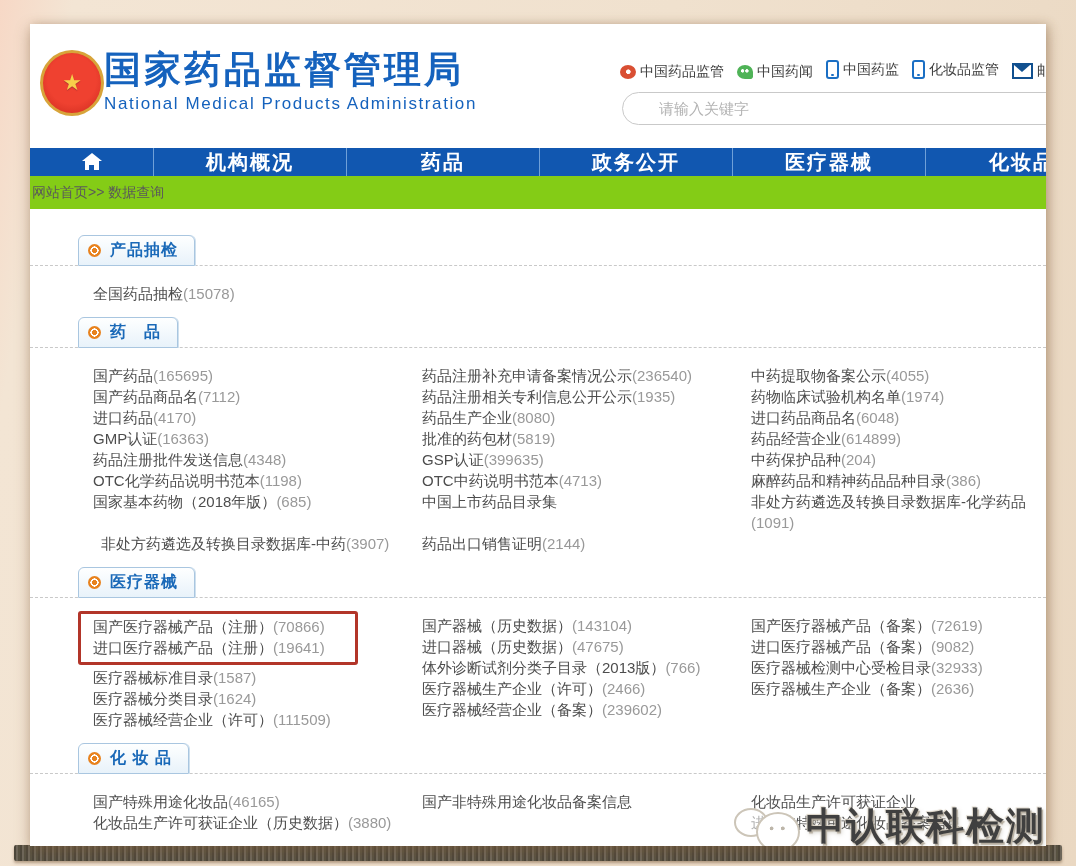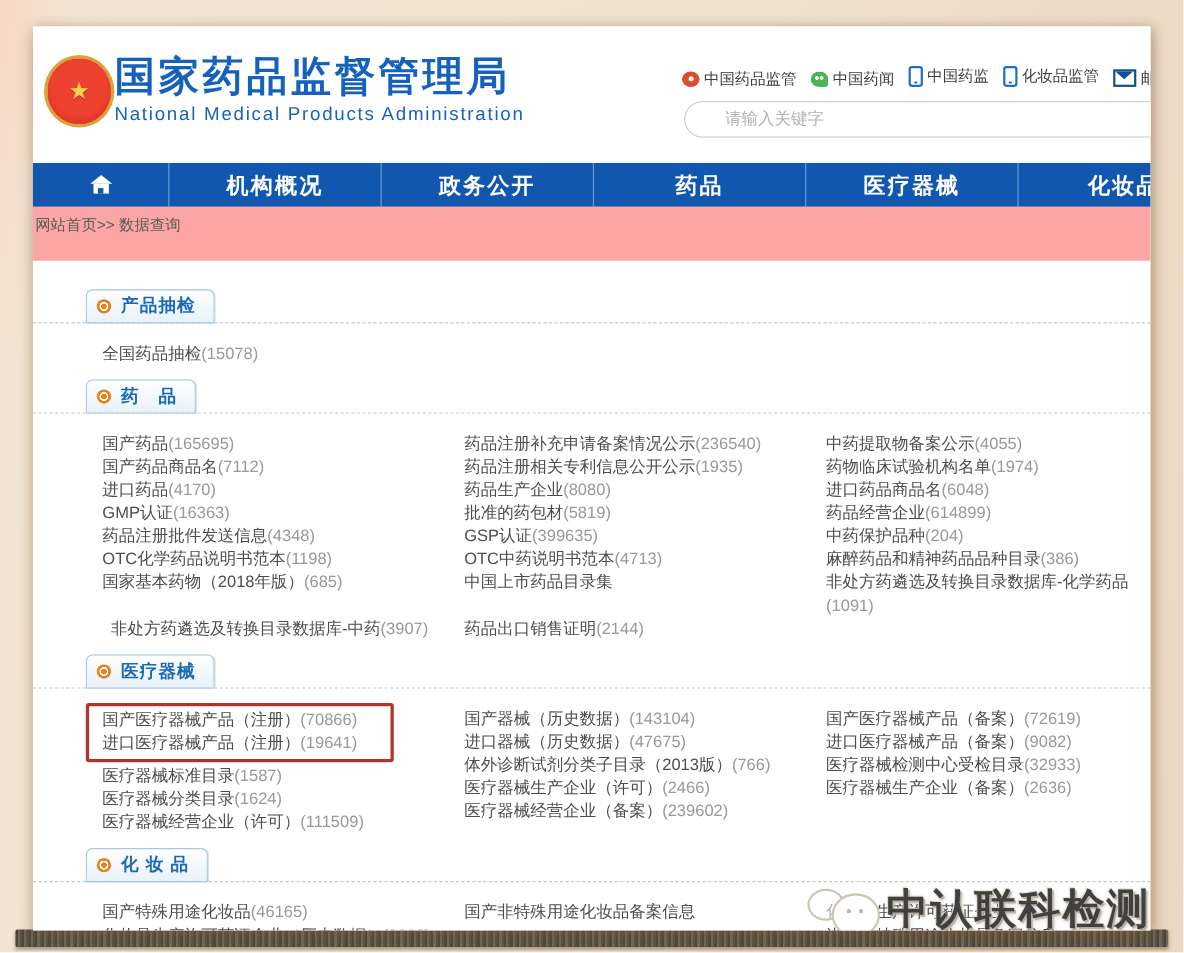--- a/index.html
+++ b/index.html
@@ -35,31 +35,31 @@
   .phone-icon::after{content:"";position:absolute;left:50%;bottom:1px;width:3px;height:2px;margin-left:-1.5px;background:#1b6fc4;border-radius:1px;}
   .mail-icon{width:17px;height:12px;border:2px solid #11508f;background:#fff;}
   .mail-icon::before{content:"";position:absolute;left:0;top:0;width:0;height:0;
     border-left:8.5px solid transparent;border-right:8.5px solid transparent;border-top:7px solid #11508f;}
   .search-wrap{position:absolute;left:592px;top:68px;width:470px;}
   .search-input{width:100%;height:33px;border:1px solid #c9c9c9;border-radius:17px;
     padding:0 14px 0 36px;font-size:15px;color:#555;outline:none;box-sizing:border-box;background:#fff;}
   .search-input::placeholder{color:#b3b3b3;}
 
   
-  .nav{display:flex;height:40px;background:var(--nav-blue);}
+  .nav{display:flex;height:28px;background:var(--nav-blue);}
   .nav-item{display:flex;align-items:center;justify-content:center;color:#fff;font-size:20px;font-weight:bold;
     letter-spacing:2px;border-right:1px solid rgba(190,220,250,.55);cursor:pointer;flex:0 0 auto;width:192px;}
   .nav-item.first{width:123px;}
   .home-icon{position:relative;width:14px;height:9px;background:#fff;display:inline-block;margin-top:7px;}
   .home-icon::before{content:"";position:absolute;top:-8px;left:-3px;width:0;height:0;
     border-left:10px solid transparent;border-right:10px solid transparent;border-bottom:8px solid #fff;}
   .home-icon::after{content:"";position:absolute;bottom:0;left:4px;width:5px;height:5px;background:var(--nav-blue);}
 
   
-  .breadcrumb{height:49px;line-height:33px;background:#fca5a5;font-size:14px;color:#5a5a5a;padding-left:2px;}
+  .breadcrumb{height:33px;line-height:33px;background:#84cc16;font-size:14px;color:#5a5a5a;padding-left:2px;}
   .breadcrumb .bc-home{cursor:pointer;}
 
   
   .content{position:relative;padding-top:13px;}
   .section{margin-top:13px;}
   .section-head{display:flex;border-bottom:1px dashed #c9c9c9;padding-left:48px;}
   .section-tab{display:inline-flex;align-items:center;margin-bottom:-1px;border:1px solid var(--tab-border);
     border-radius:6px 6px 0 0;background:linear-gradient(#feffff,#e8f2fa);padding:4px 16px 4px 9px;
     box-shadow:1px 0 0 #cfe0ee;}
   .bullseye-icon{width:13px;height:13px;border-radius:50%;margin-right:9px;
@@ -122,24 +122,24 @@
     </div>
 
     <div class="nav">
         <div class="nav-item first">
           <span class="home-icon"></span>
         </div>
         <div class="nav-item">
           <span>机构概况</span>
         </div>
         <div class="nav-item">
+          <span>药品</span>
+        </div>
+        <div class="nav-item">
           <span>政务公开</span>
-        </div>
-        <div class="nav-item">
-          <span>药品</span>
         </div>
         <div class="nav-item">
           <span>医疗器械</span>
         </div>
         <div class="nav-item">
           <span>化妆品</span>
         </div>
       </div>
 
     <div class="breadcrumb">

